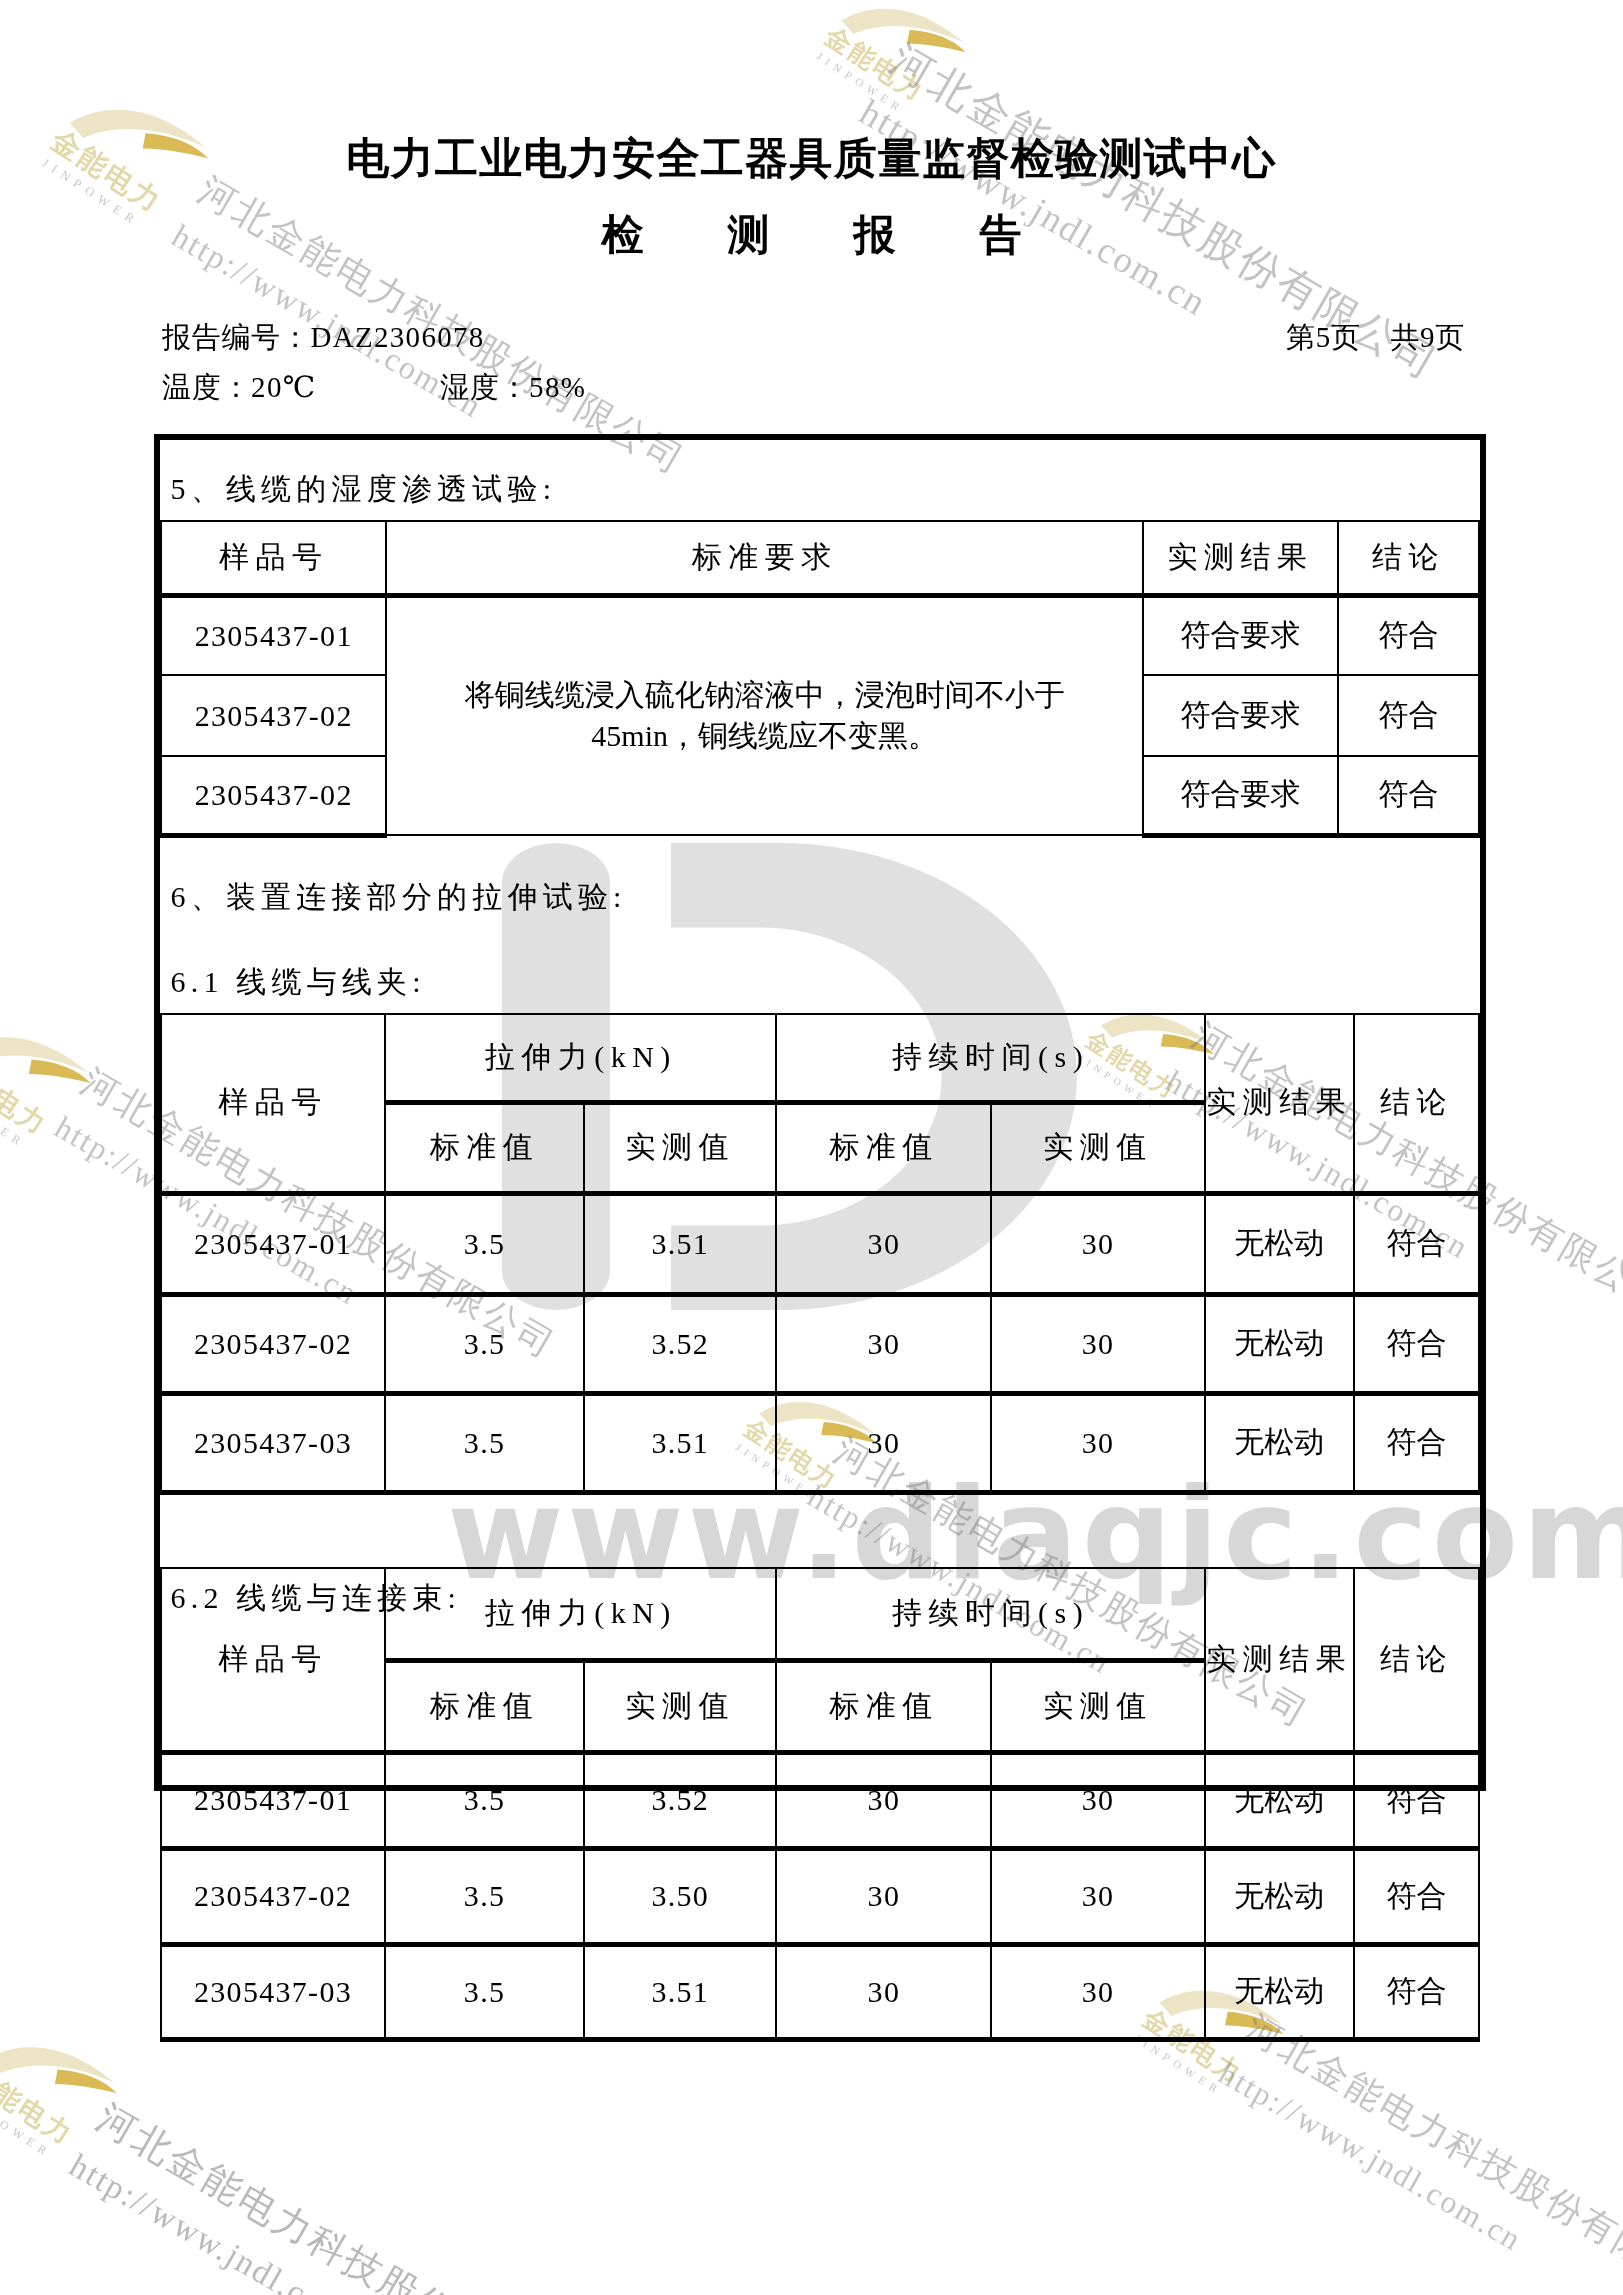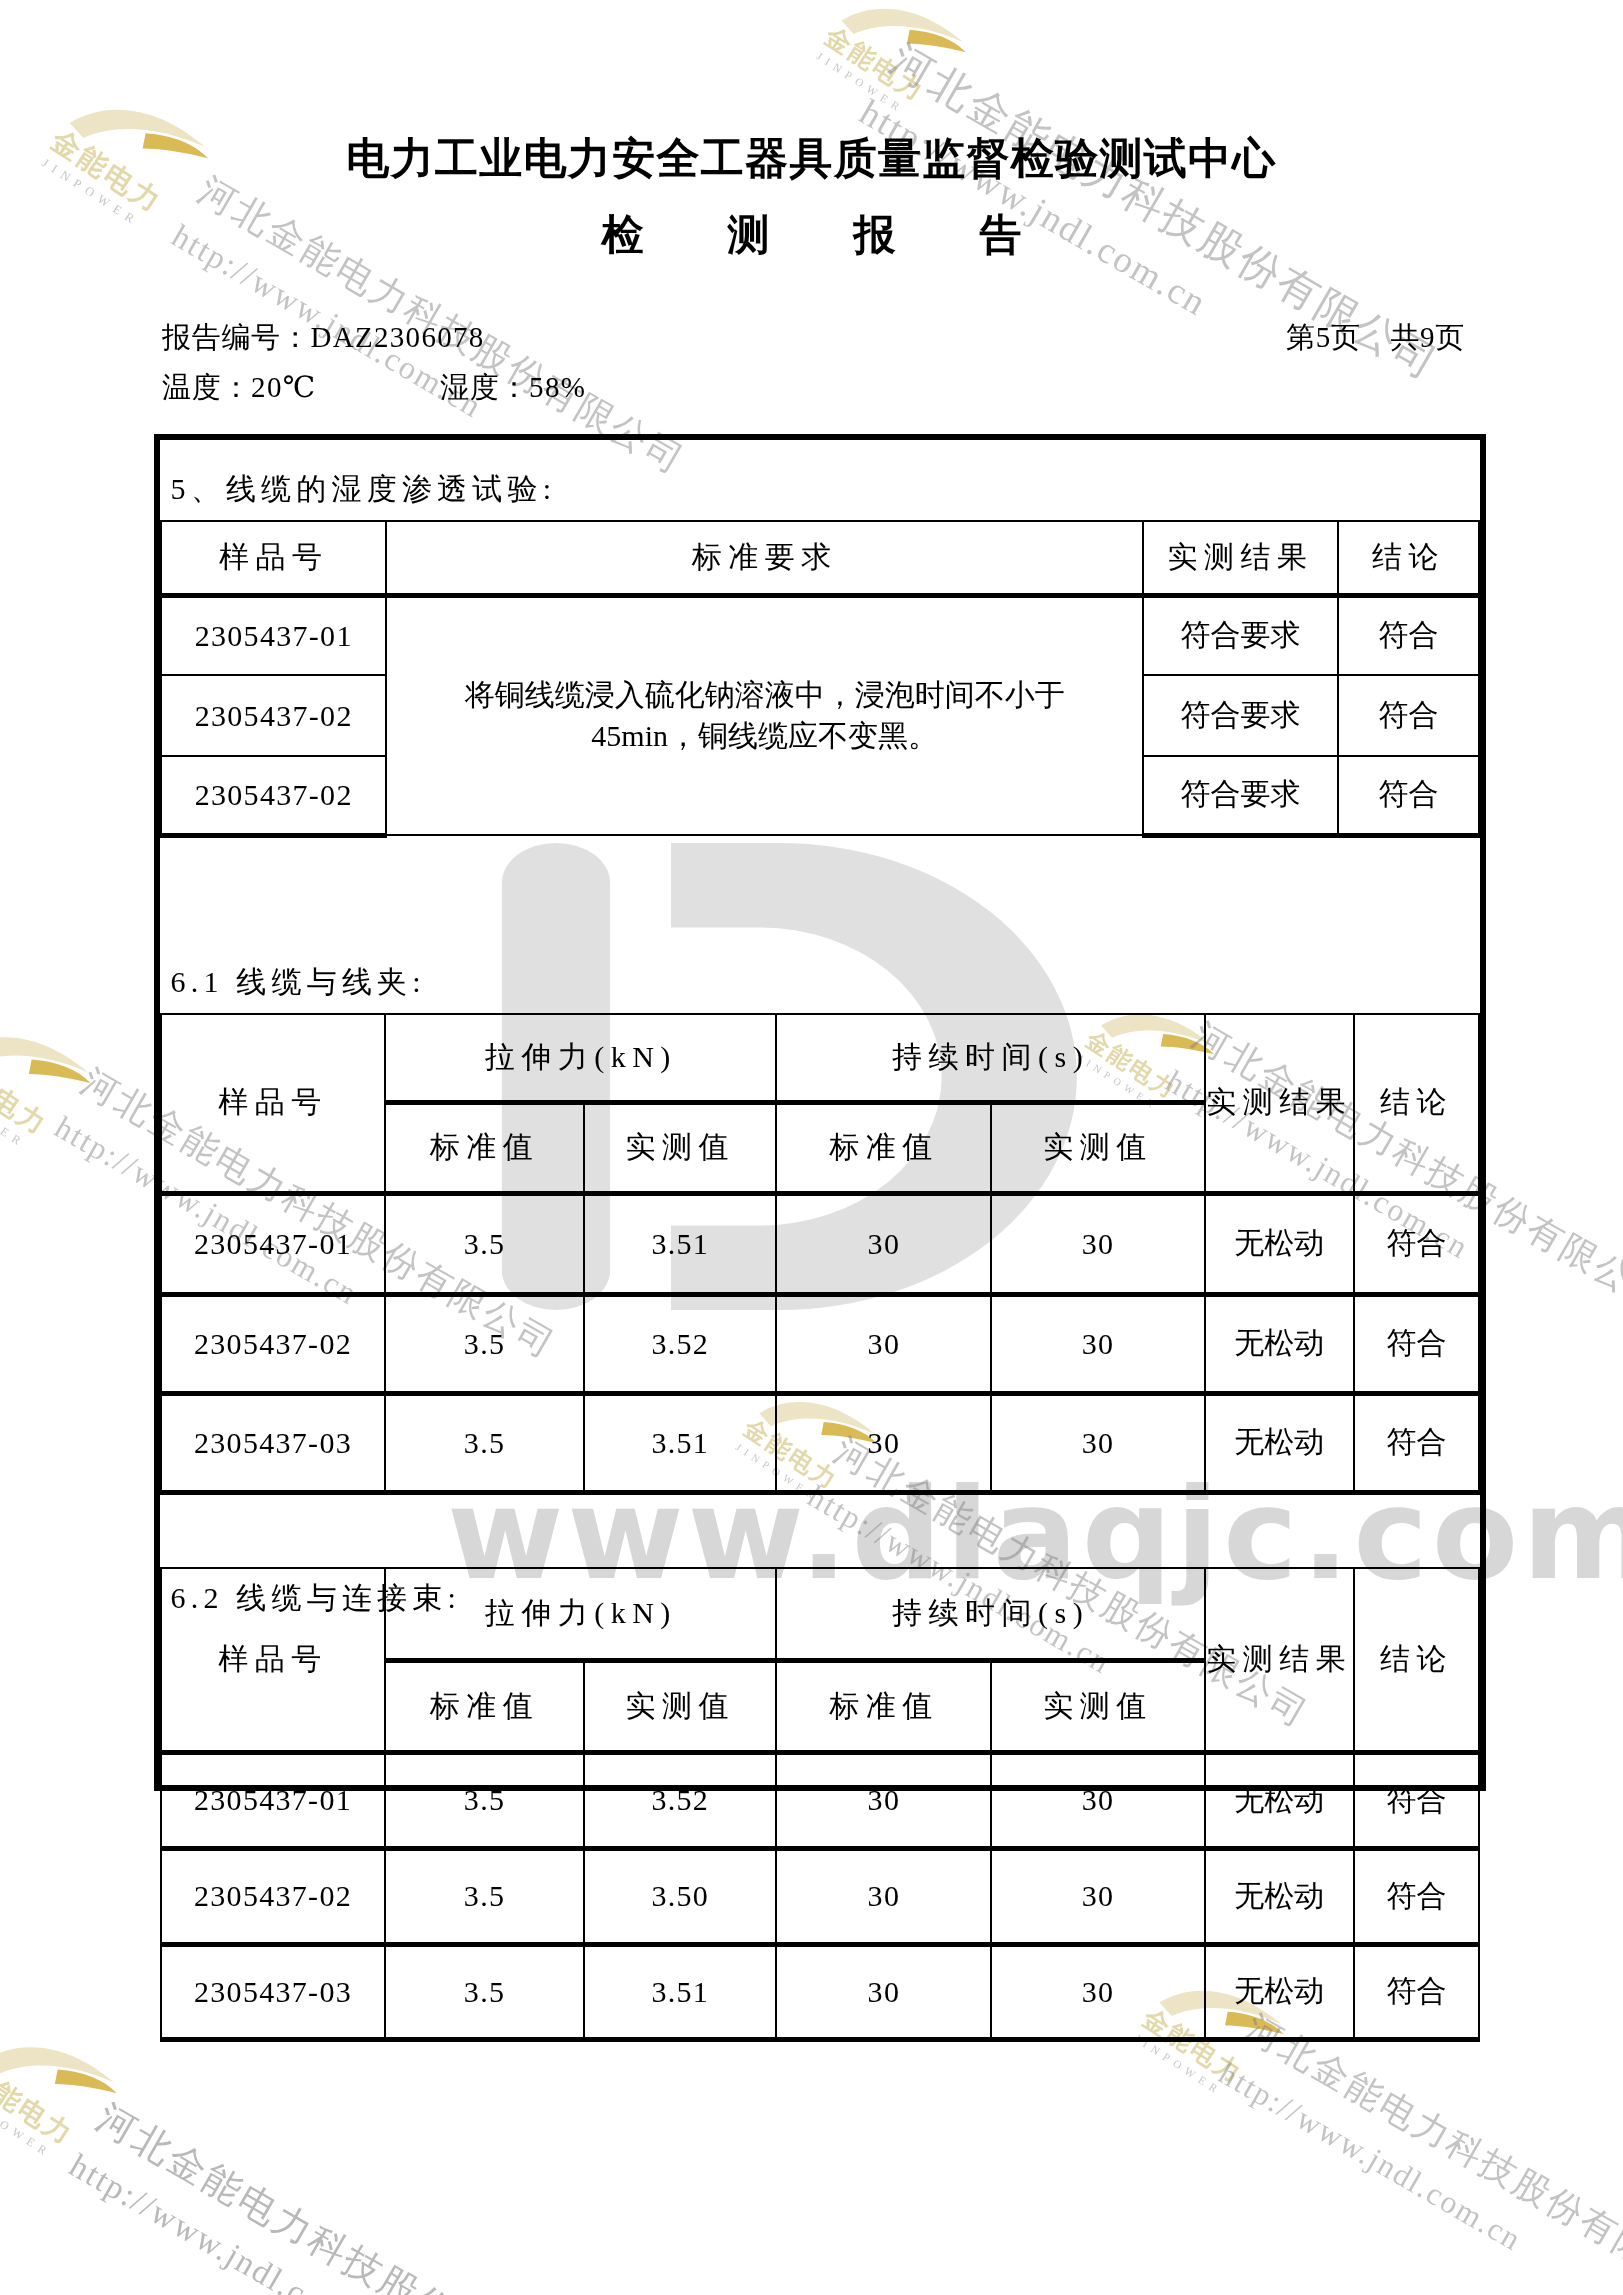--- a/index.html
+++ b/index.html
@@ -213,20 +213,21 @@
           <td>符合</td>
         </tr>
         <tr style="height:79px" class="last">
           <td class="num">2305437-02</td>
           <td>符合要求</td>
           <td>符合</td>
         </tr>
       </tbody>
     </table>
 
+    <div class="sec-label lbl6">6、装置连接部分的拉伸试验:</div>
     <div class="sec-label lbl61">6.1 线缆与线夹:</div>
 
     <table class="rpt t61">
       <colgroup>
           <col style="width:17.0%">
           <col style="width:15.1%">
           <col style="width:14.6%">
           <col style="width:16.3%">
           <col style="width:16.2%">
           <col style="width:11.3%">

